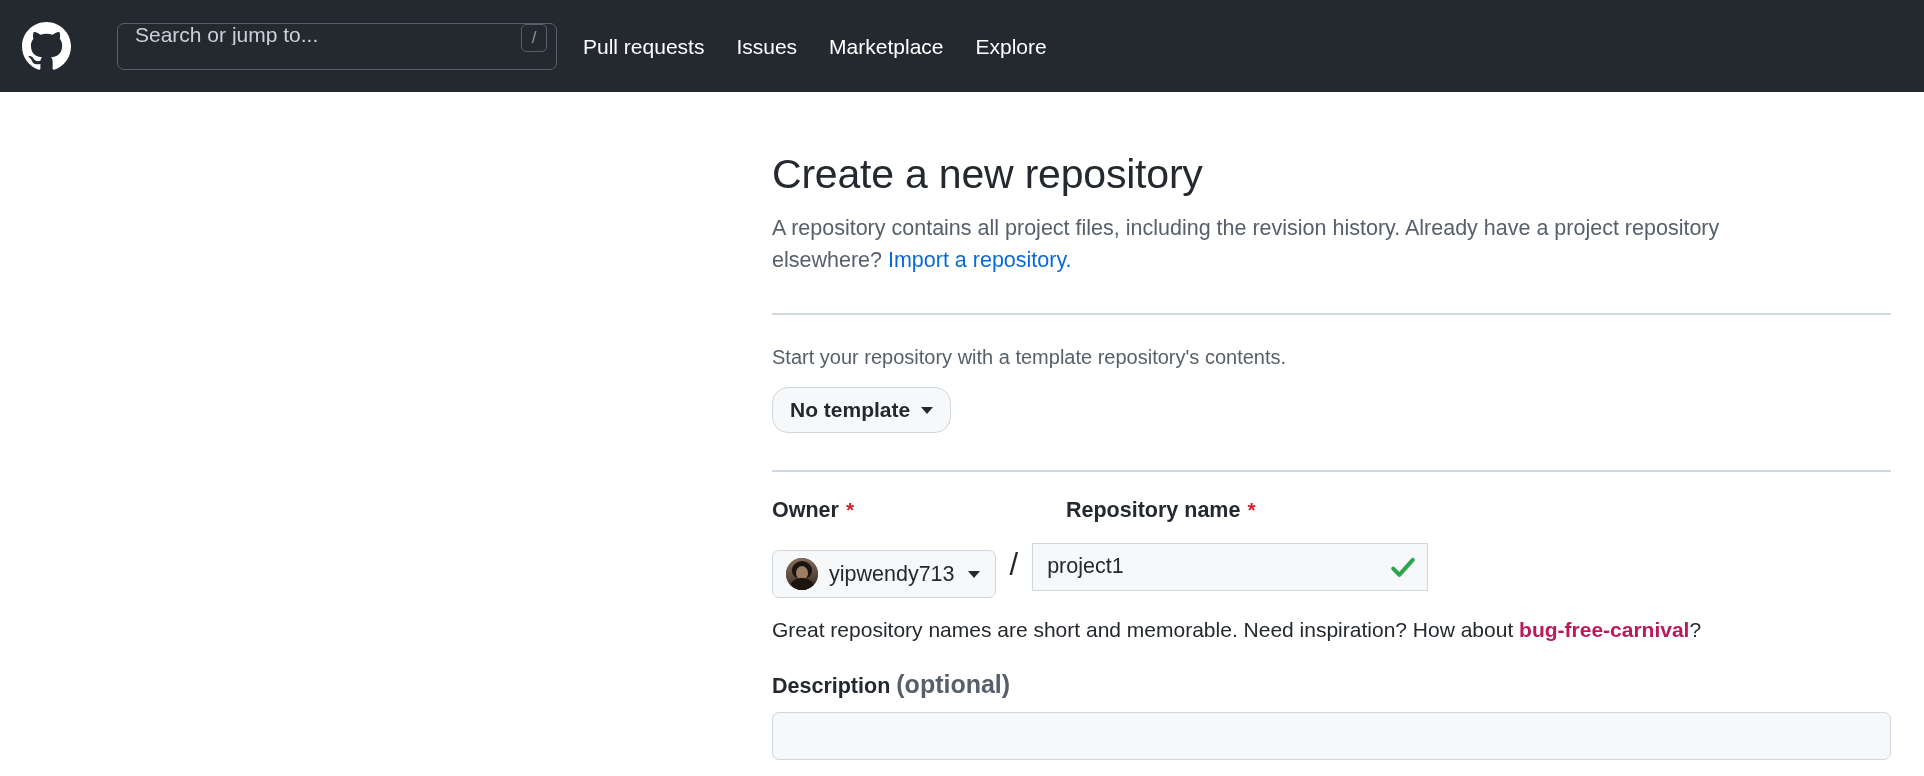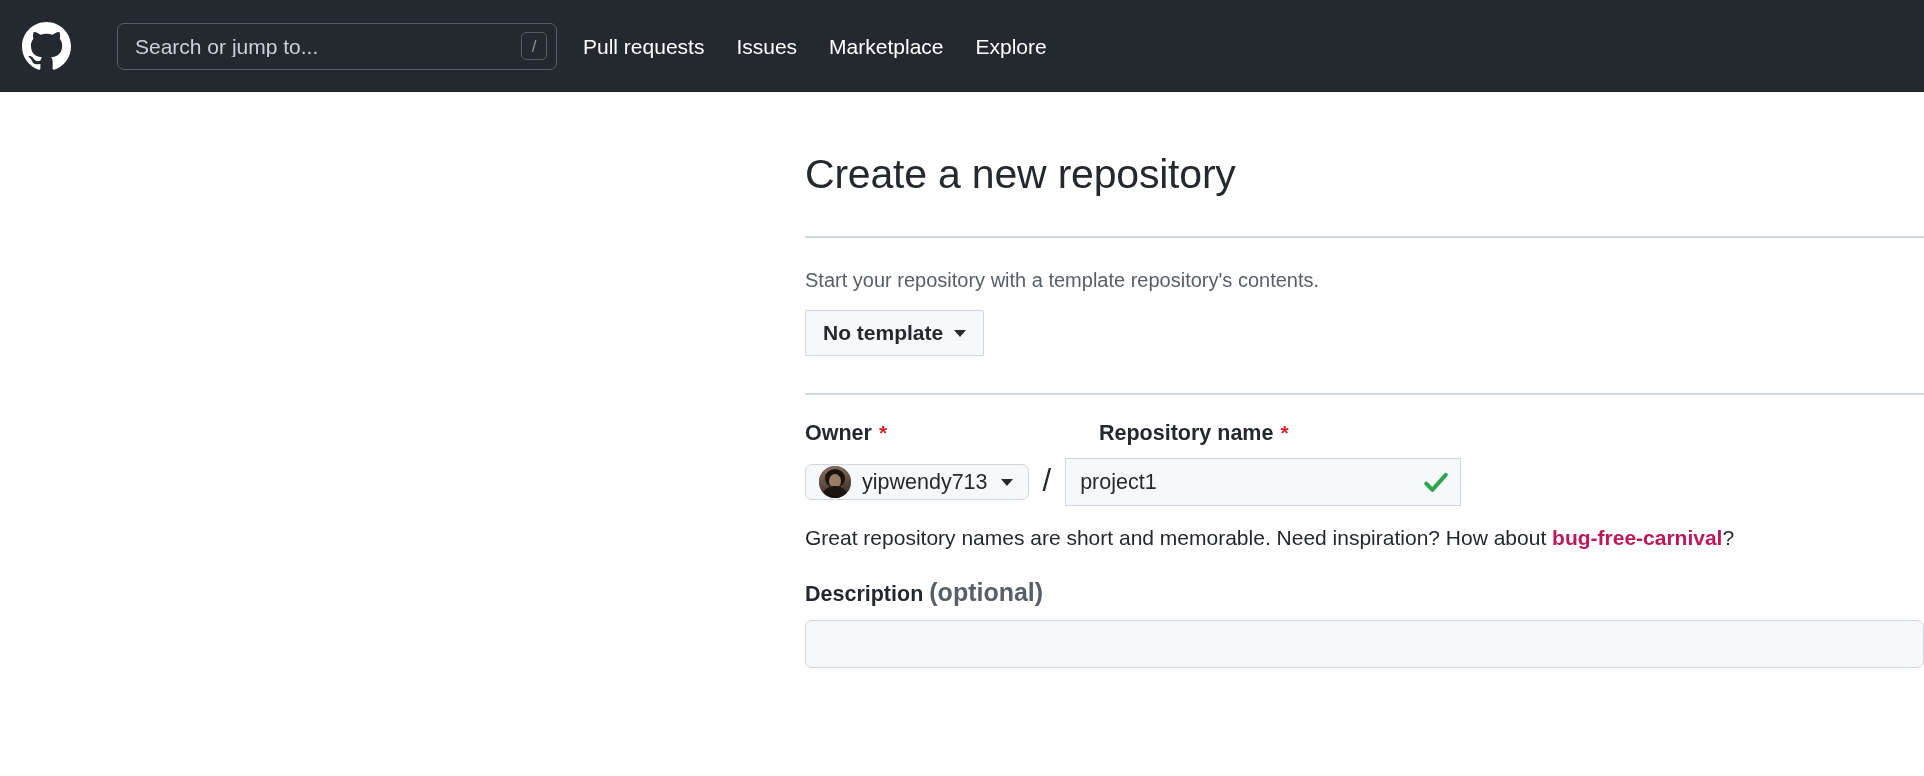--- a/index.html
+++ b/index.html
@@ -32,21 +32,21 @@
   .gh-logo svg { display: block; width: 49px; height: 49px; fill: #ffffff; }
 
   .search-box {
     margin-left: 46px;
     width: 440px;
     height: 47px;
     border: 1px solid #57606a;
     border-radius: 7px;
     background: #24292f;
     display: flex;
-    align-items: center;
+    align-items: flex-start;
     padding: 0 9px 0 17px;
     cursor: text;
   }
   .search-placeholder {
     color: #c9d1d9;
     font-size: 21px;
     line-height: 1;
     flex: 1 1 auto;
     white-space: nowrap;
     overflow: hidden;
@@ -84,21 +84,21 @@
   
   .main {
     position: relative;
     width: 100%;
     height: 684px;
     background: #ffffff;
   }
 
   .content {
     position: absolute;
-    left: 805px;
+    left: 772px;
     top: 0;
     right: 0;
     padding-right: 0;
   }
 
   .page-title {
     font-size: 41px;
     font-weight: normal;
     color: #24292f;
     line-height: 1.2;
@@ -142,21 +142,21 @@
   }
 
   .btn-select {
     display: inline-flex;
     align-items: center;
     gap: 9px;
     height: 46px;
     padding: 0 17px;
     background: #f6f8fa;
     border: 1px solid #d0d7de;
-    border-radius: 1px;
+    border-radius: 16px;
     font-size: 21px;
     font-weight: bold;
     color: #24292f;
     cursor: pointer;
     white-space: nowrap;
   }
   .caret {
     width: 0; height: 0;
     border-left: 6px solid transparent;
     border-right: 6px solid transparent;
@@ -187,26 +187,27 @@
   .field-row-inputs {
     display: flex;
     align-items: center;
     margin-top: 12px;
   }
 
   .owner-select {
     display: inline-flex;
     align-items: center;
     gap: 11px;
-    height: 36px;
+    height: 48px;
     padding: 0 15px 0 13px;
     background: #f6f8fa;
     border: 1px solid #d0d7de;
     border-radius: 7px;
     cursor: pointer;
+    margin-top: 15px;
   }
   .avatar {
     width: 32px; height: 32px;
     border-radius: 50%;
     flex: 0 0 auto;
     overflow: hidden;
     background: #6e5848;
     position: relative;
   }
   .avatar .a-bg { position:absolute; inset:0; background: linear-gradient(170deg,#8a7262 0%, #5c4a3d 55%, #2b2320 100%); }
@@ -316,20 +317,23 @@
     <a class="nav-link" href="#">Marketplace</a>
     <a class="nav-link" href="#">Explore</a>
   </nav>
 </div>
 
 <div class="main">
   <div class="content">
 
     <h1 class="page-title">Create a new repository</h1>
 
+    <p class="page-subtitle">
+      <span>A repository contains all project files, including the revision history. Already have a project repository elsewhere? </span><a class="link-blue" href="#">Import a repository.</a>
+    </p>
 
     <div class="divider"></div>
 
     <div class="section" style="margin-top:28px;">
       <div class="section-help">Start your repository with a template repository's contents.</div>
       <div style="margin-top:16px;">
         <button class="btn-select">
           <span>No template</span>
           <span class="caret"></span>
         </button>

